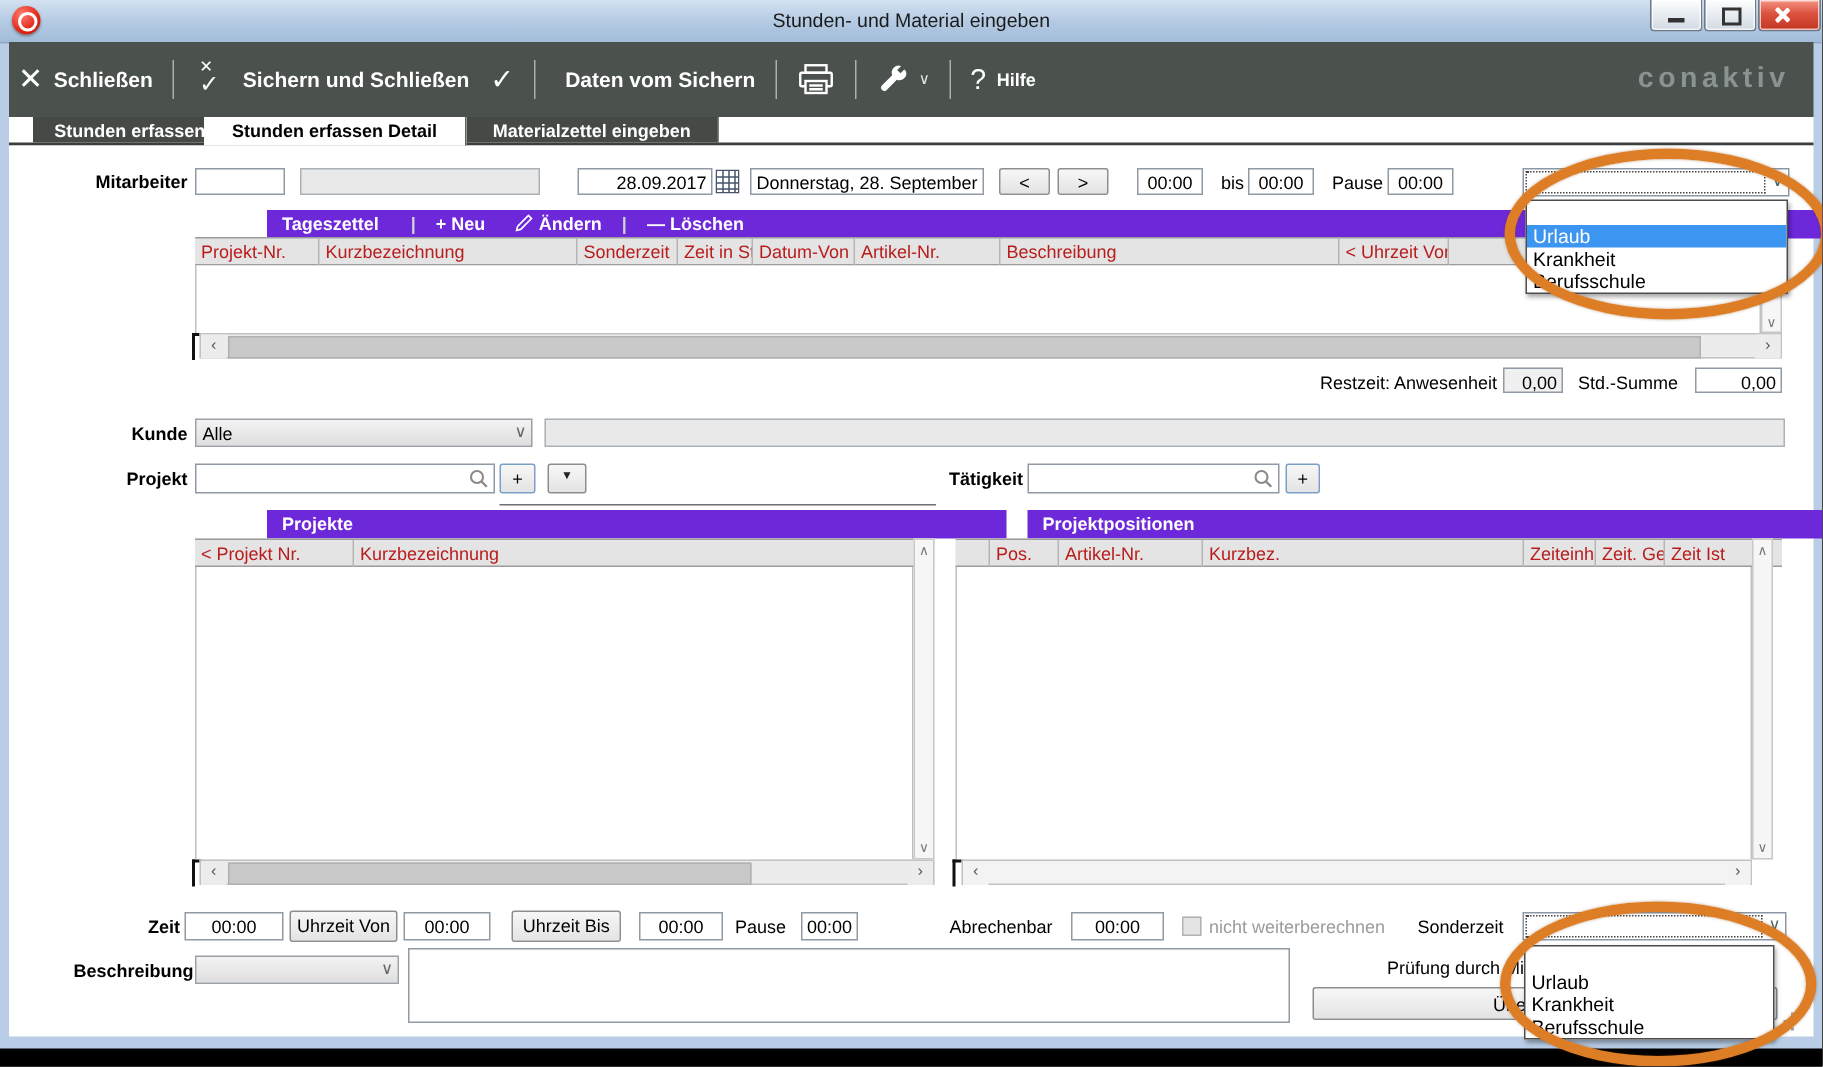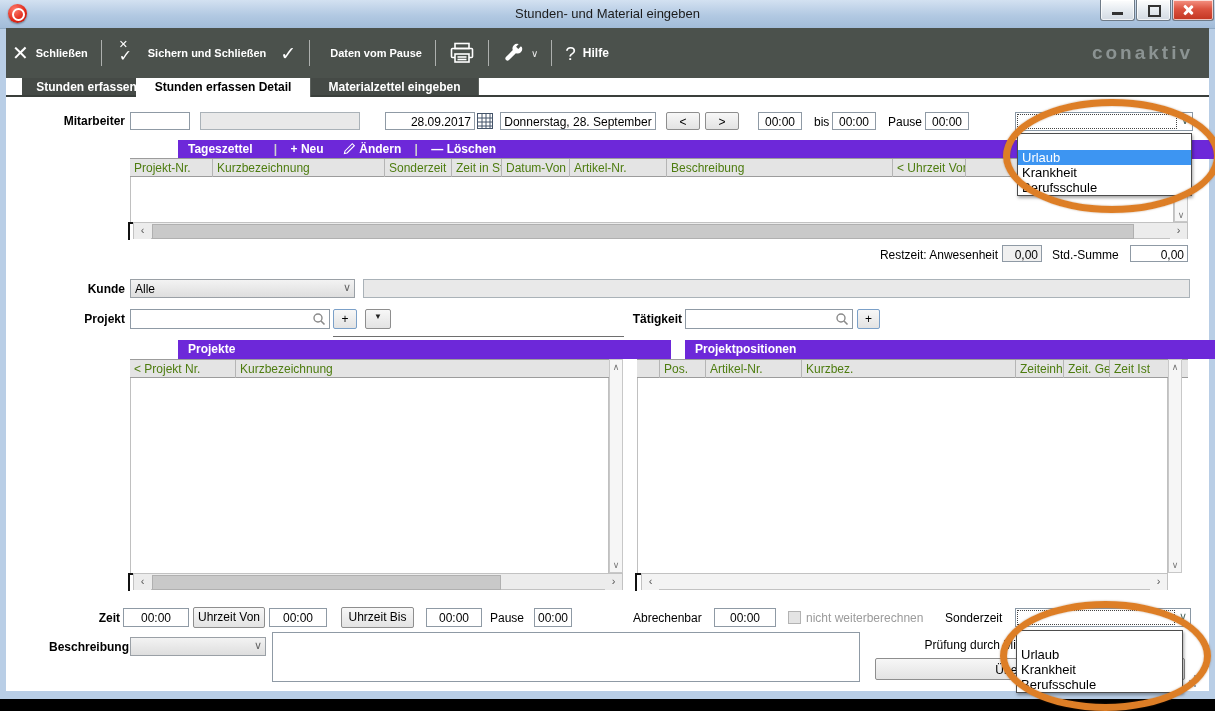--- a/index.html
+++ b/index.html
@@ -19,21 +19,21 @@
   .winbtn.close{left:1172px;width:40px;background:linear-gradient(#f59384,#dc5340 45%,#c23521);}
   .glyph-min{position:absolute;left:11px;top:12px;width:11px;height:3px;background:#333;}
   .glyph-max{position:absolute;left:11px;top:5px;width:9px;height:8px;border:2px solid #333;background:transparent;}
   .glyph-close-a,.glyph-close-b{position:absolute;left:14px;top:4px;width:2.5px;height:12px;background:#fff;border-radius:1px;}
   .glyph-close-a{transform:rotate(45deg);} .glyph-close-b{transform:rotate(-45deg);}
   
   .toolbar{position:absolute;left:6px;top:28px;width:1203px;height:50px;background:#4b514c;
            display:flex;align-items:center;color:#fff;}
   .tb-sep{width:1px;height:26px;background:rgba(255,255,255,.55);margin:0 13px;flex:0 0 auto;}
   .tb-item{display:flex;align-items:center;cursor:pointer;flex:0 0 auto;}
-  .tb-label{font-weight:bold;font-size:11px;margin-left:7px;white-space:nowrap;}
+  .tb-label{font-weight:bold;font-size:14px;margin-left:7px;white-space:nowrap;}
   .big-x{font-size:20px;font-weight:normal;margin-left:6px;line-height:1;}
   .stack-icon{position:relative;width:24px;height:26px;margin-left:2px;}
   .stack-icon .sx{position:absolute;left:2px;top:-2px;font-size:11px;}
   .stack-icon .sc{position:absolute;left:2px;top:6px;font-size:16px;}
   .after-check{font-size:19px;margin-left:14px;}
   .tb-chev{font-size:10px;margin-left:5px;color:#e8e8e8;}
   .q-icon{font-size:19px;font-weight:normal;line-height:1;}
   .logo{position:absolute;right:16px;top:14px;font-size:19px;letter-spacing:3px;color:#8b9392;font-weight:bold;}
   
   .tabbar{position:absolute;left:6px;top:78px;width:1203px;height:17px;background:#fff;border-bottom:2px solid #3a3f3b;}
@@ -56,21 +56,21 @@
   .combo.gray{background:linear-gradient(#f3f3f3,#dedede);border-color:#9aa0a6;}
   .combo .val{position:absolute;left:4px;top:2px;font-size:12px;}
   .droplist{position:absolute;background:#fff;border:1px solid #4d4d4d;box-shadow:1px 2px 3px rgba(0,0,0,.35);z-index:150;box-sizing:border-box;}
   .opt{height:15px;line-height:15px;padding-left:4px;font-size:13px;cursor:pointer;white-space:nowrap;}
   .opt.empty{height:16px;}
   .opt.hl{background:#3d95f2;color:#fff;}
   
   .panel-hd{position:absolute;background:#6d28d9;color:#fff;font-weight:bold;box-sizing:border-box;padding:2px 0 0 10px;height:19px;margin-left:48px;}
   .colrow{position:absolute;background:#e4e4e4;border-top:1px solid #9c9c9c;border-bottom:1px solid #9c9c9c;box-sizing:border-box;height:19px;}
   .colcell{position:absolute;top:0;height:18px;border-right:1px solid #b5b5b5;box-sizing:border-box;
-           padding:2px 16px 0 4px;overflow:hidden;white-space:nowrap;color:#4d7c0f;cursor:pointer;}
+           padding:2px 16px 0 4px;overflow:hidden;white-space:nowrap;color:#b91c1c;cursor:pointer;}
   .tbody{position:absolute;background:#fff;border-left:1px solid #c0c0c0;border-right:1px solid #c0c0c0;box-sizing:border-box;}
   .hscroll{position:absolute;height:17px;background:#ececec;border:1px solid #c2c2c2;box-sizing:border-box;}
   .hthumb{position:absolute;top:1px;height:13px;background:#c9c9c9;border:1px solid #b0b0b0;}
   .sarrow{position:absolute;top:0;width:17px;height:15px;text-align:center;color:#555;font-size:11px;padding-top:1px;cursor:pointer;background:#ececec;}
   .vscroll{position:absolute;width:14px;background:#f6f6f6;border:1px solid #c8c8c8;box-sizing:border-box;}
   .va{position:absolute;left:0;width:12px;text-align:center;color:#777;font-size:9px;cursor:pointer;}
   .corner-mark{position:absolute;width:5px;border-left:2px solid #111;border-top:2px solid #111;height:16px;}
   .sepline{position:absolute;height:1px;background:#6e6e6e;}
   .cb{position:absolute;width:13px;height:13px;background:#e4e4e4;border:1px solid #b3b3b3;box-sizing:border-box;}
   .grip{position:absolute;width:10px;height:10px;}
@@ -110,21 +110,21 @@
       <div class="tb-item">
         <span class="stack-icon">
           <span class="sx">✕</span>
           <span class="sc">✓</span>
         </span>
         <span class="tb-label">Sichern und Schließen</span>
         <span class="after-check">✓</span>
       </div>
       <div class="tb-sep"></div>
       <div class="tb-item">
-        <span class="tb-label">Daten vom Pause</span>
+        <span class="tb-label">Daten vom Sichern</span>
       </div>
       <div class="tb-sep"></div>
       <div class="tb-item">
         <svg class="icon-svg" width="26" height="22" viewBox="0 0 26 22" fill="none" stroke="#fff" stroke-width="1.6">
           <rect x="6" y="1.5" width="14" height="5"></rect>
           <rect x="2.5" y="6.5" width="21" height="9" rx="1"></rect>
           <rect x="6" y="12" width="14" height="8" fill="#4b514c"></rect>
           <line x1="8.5" y1="15" x2="17.5" y2="15"></line>
           <line x1="8.5" y1="17.5" x2="17.5" y2="17.5"></line>
         </svg>

